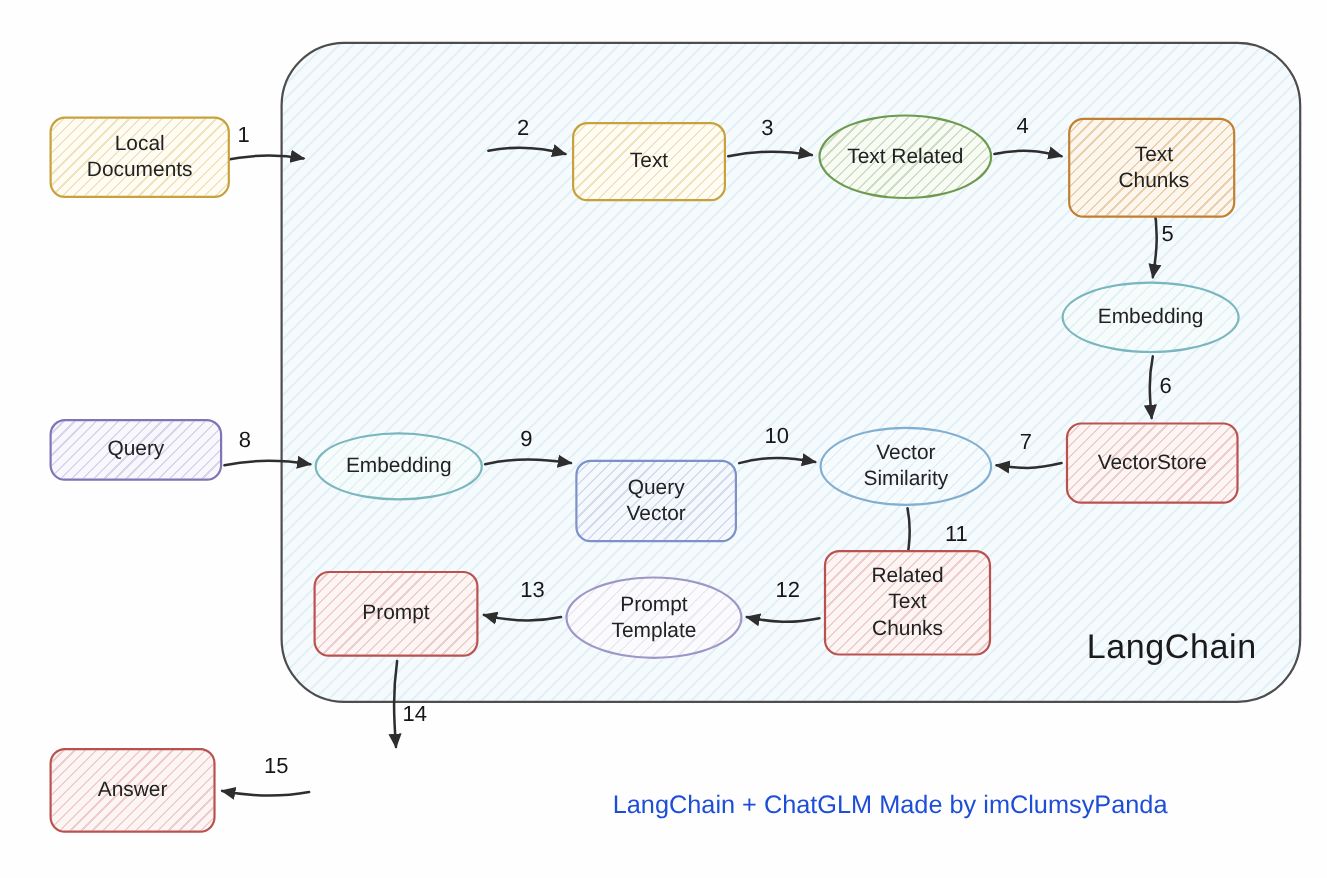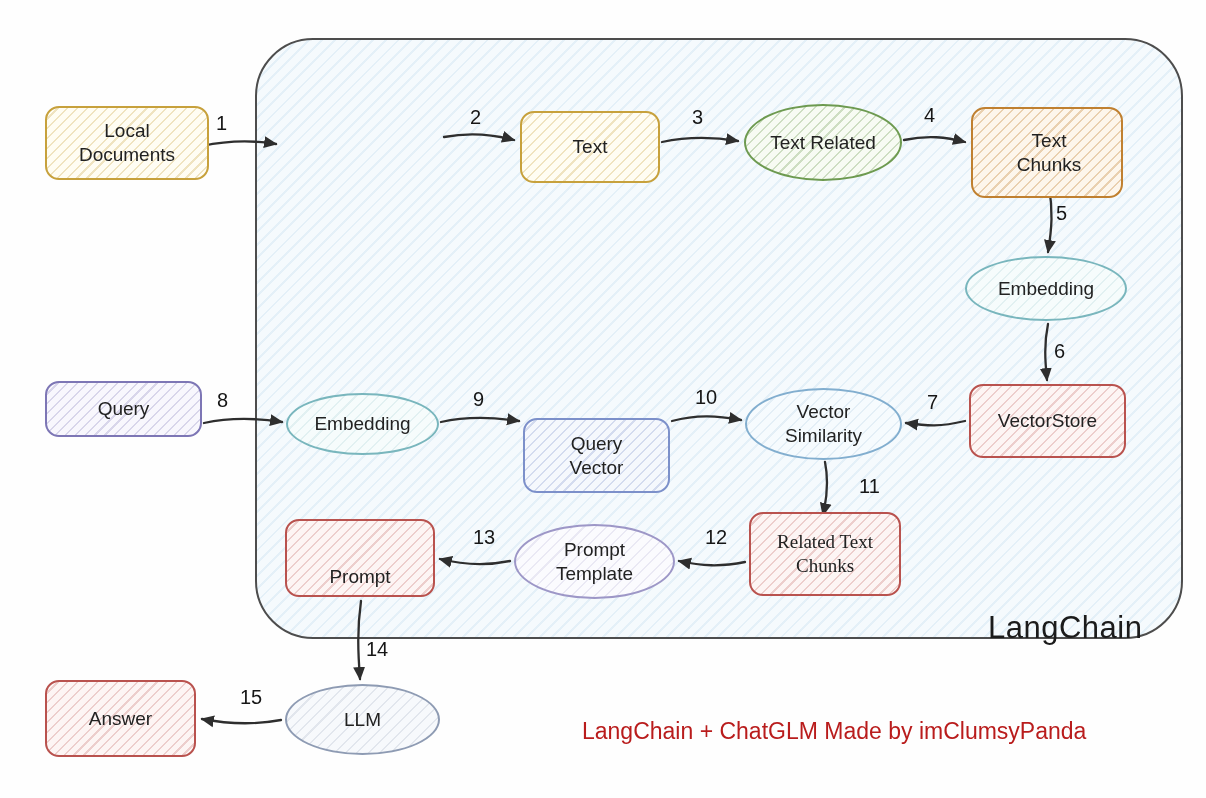--- a/index.html
+++ b/index.html
@@ -20,27 +20,26 @@
     border-radius: 58px;
     background: repeating-linear-gradient(135deg, rgba(168,205,230,0.22) 0 2px, transparent 2px 9px), #f5fafd;
     box-sizing: border-box;
   }
   .container-label {
     position: absolute;
     left: 988px; top: 570px;
     font-size: 31px;
     letter-spacing: 0.5px;
     color: #1b1b1b;
-    margin-top: 40px;
   }
   .caption {
     position: absolute;
-    left: 582px; top: 718px;
+    left: 557px; top: 718px;
     font-size: 23px;
-    color: #b91c1c;
+    color: #1d4ed8;
     white-space: nowrap;
   }
   
   .node {
     position: absolute;
     display: flex;
     align-items: center;
     justify-content: center;
     text-align: center;
     box-sizing: border-box;
@@ -161,35 +160,32 @@
   </div>
 
   <div class="node rect n-blue" style="left:523px; top:384px; width:147px; height:75px;margin-top:34px;">
     <span>Query Vector</span>
   </div>
 
   <div class="node ellipse n-skyblue" style="left:745px; top:388px; width:157px; height:72px;">
     <span>Vector Similarity</span>
   </div>
 
-  <div class="node rect n-red" style="left:749px; top:512px; width:152px; height:84px;font-family:Liberation Serif, serif;">
+  <div class="node rect n-red" style="left:749px; top:500px; width:152px; height:96px;">
     <span>Related Text Chunks</span>
   </div>
 
   <div class="node ellipse n-lavender" style="left:514px; top:524px; width:161px; height:75px;">
     <span>Prompt Template</span>
   </div>
 
-  <div class="node rect n-red" style="left:285px; top:519px; width:150px; height:78px;align-items:flex-end;">
+  <div class="node rect n-red" style="left:285px; top:519px; width:150px; height:78px;">
     <span>Prompt</span>
   </div>
 
-  <div class="node ellipse n-grayblue" style="left:285px; top:684px; width:155px; height:71px;">
-    <span>LLM</span>
-  </div>
 
   <div class="node rect n-red" style="left:45px; top:680px; width:151px; height:77px;">
     <span>Answer</span>
   </div>
 
   <div class="caption">LangChain + ChatGLM Made by imClumsyPanda</div>
 
 </div>
 
 </body></html>

